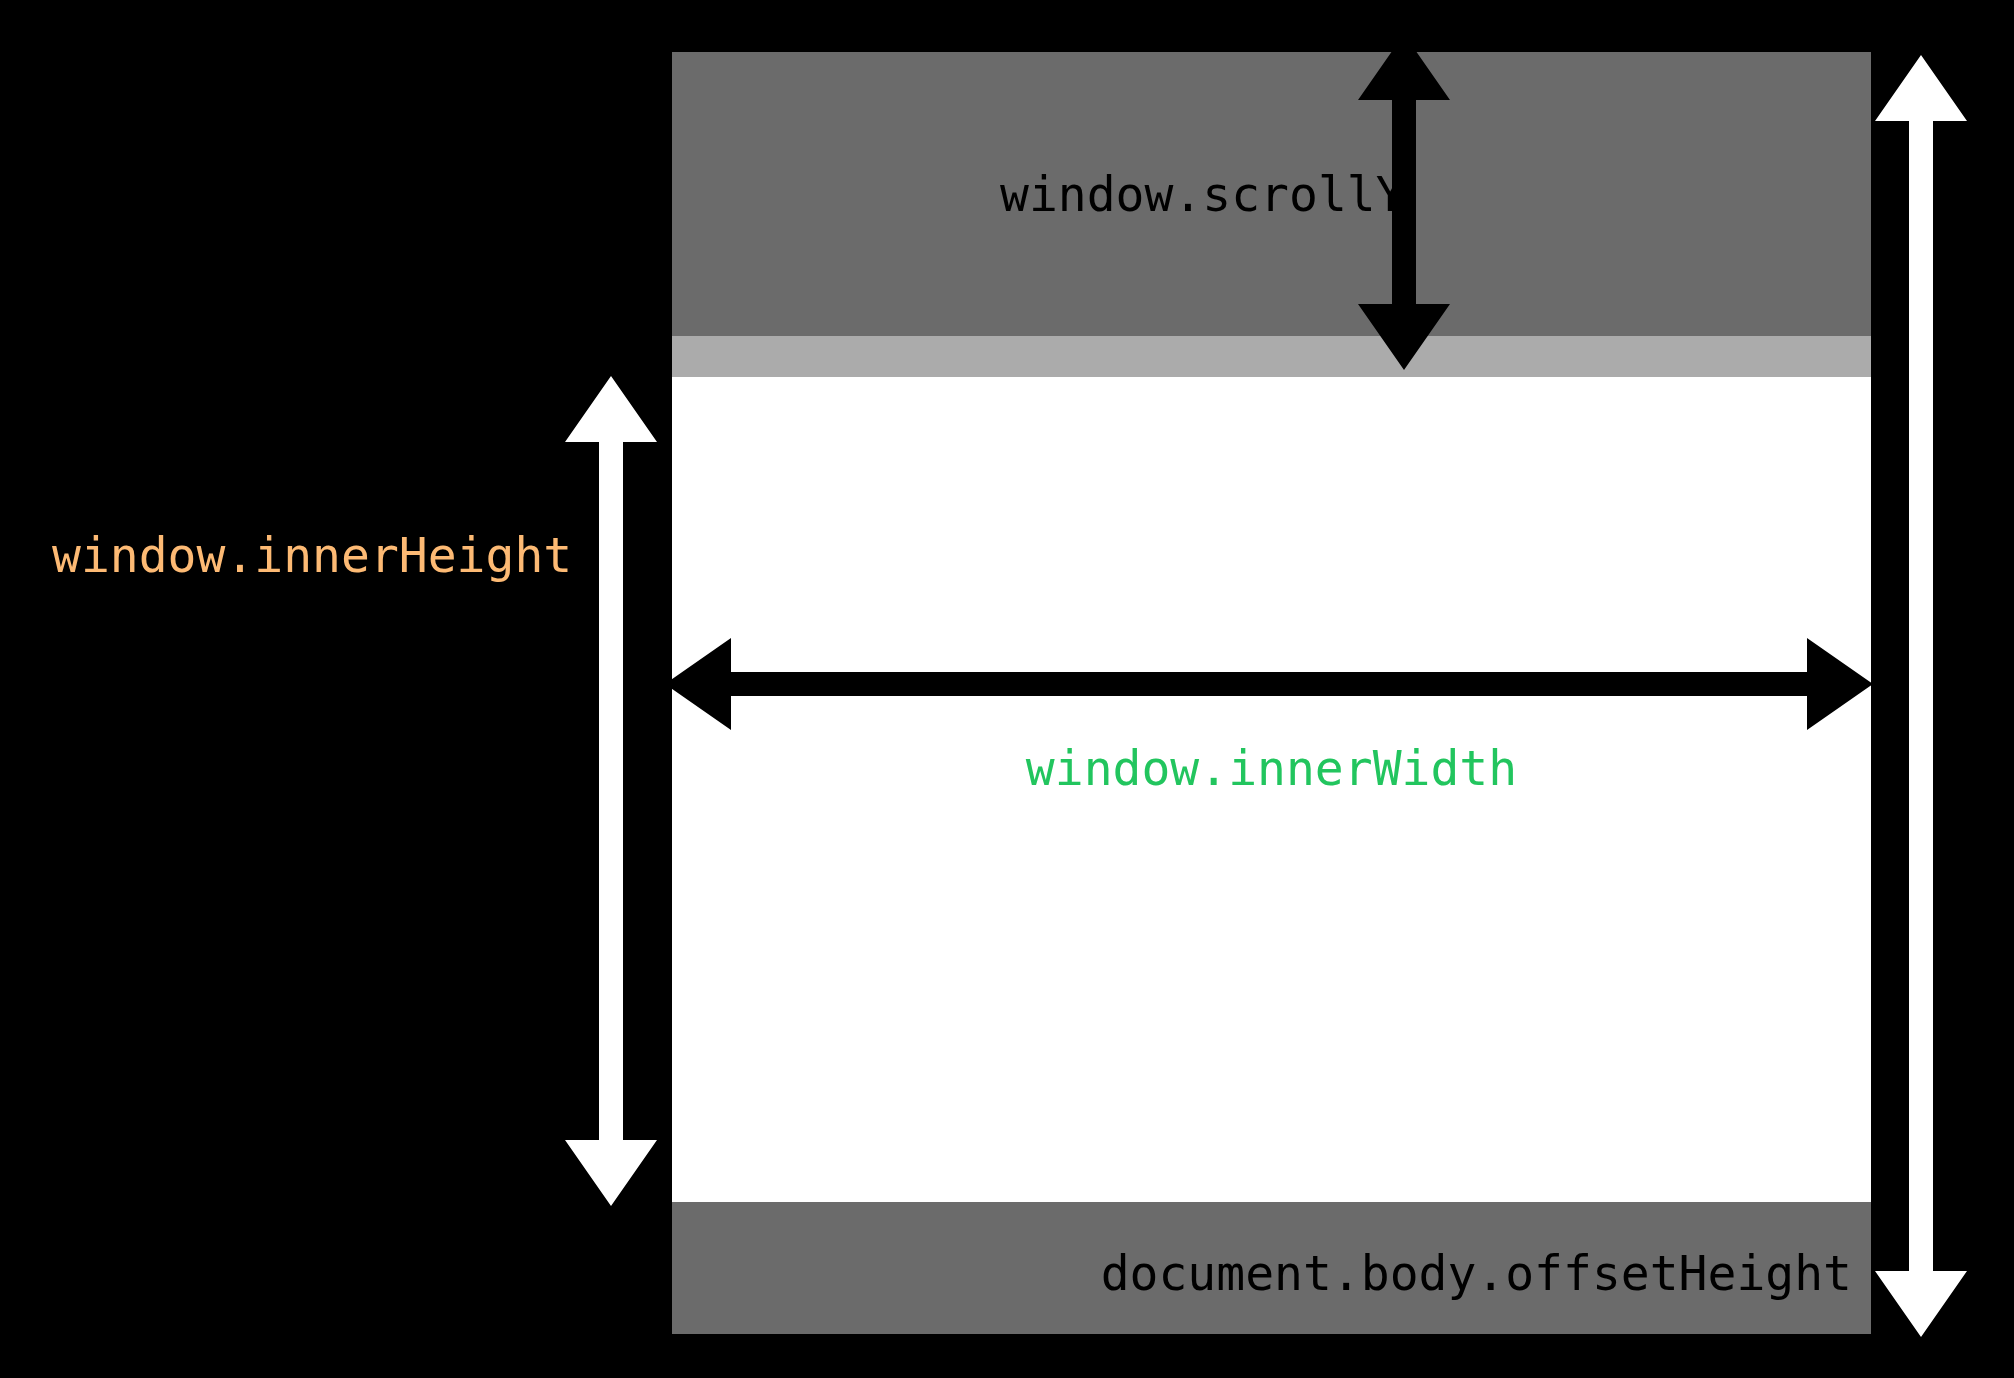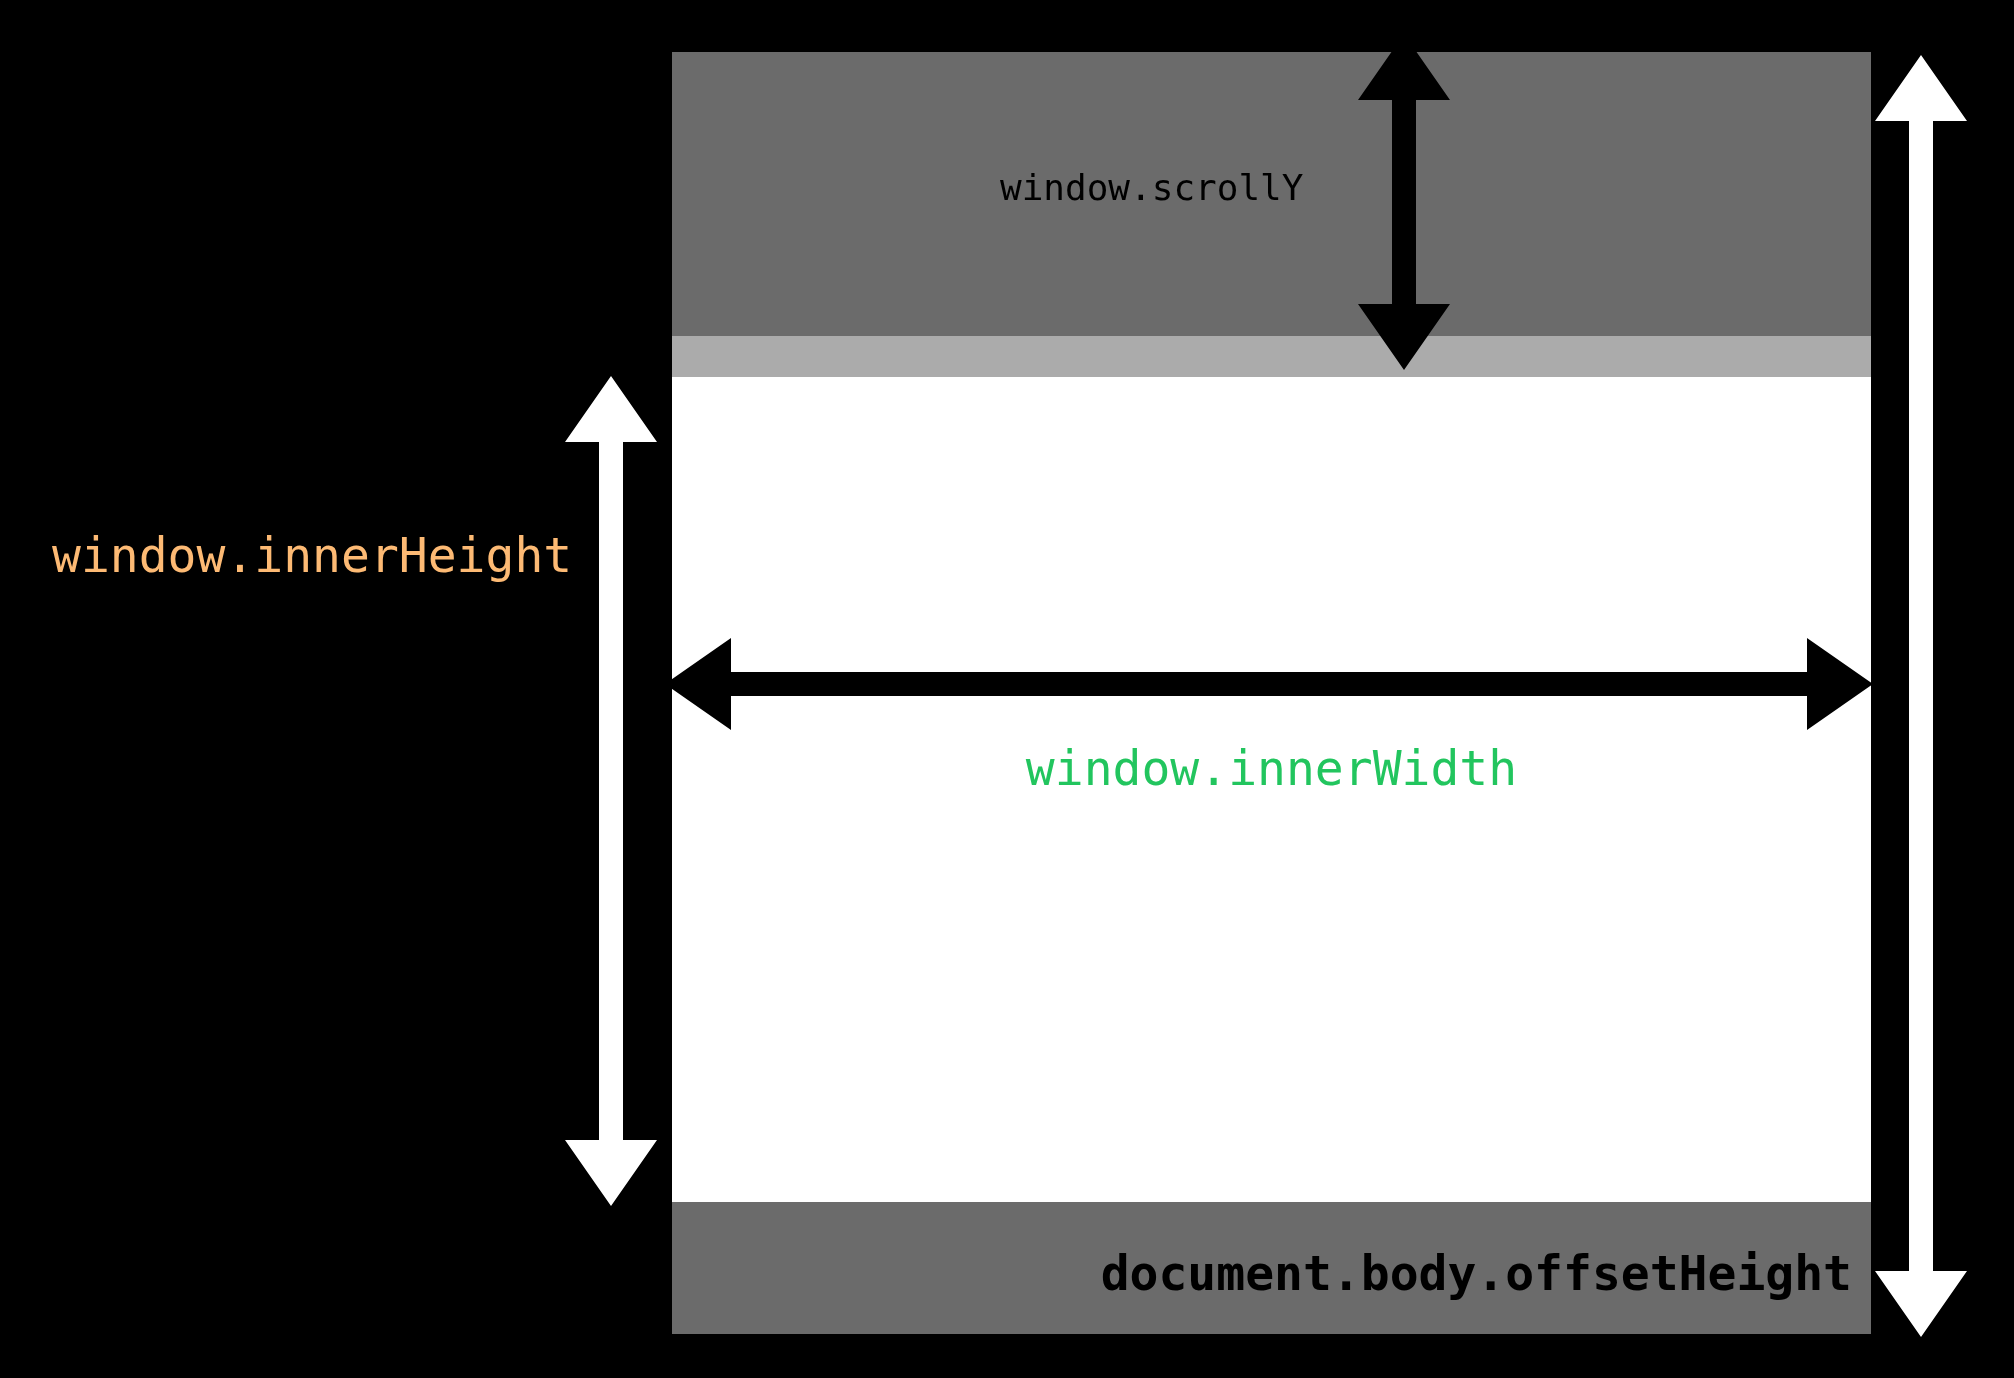--- a/index.html
+++ b/index.html
@@ -61,22 +61,22 @@
   
   .label {
     position: absolute;
     white-space: nowrap;
     line-height: 1;
   }
   .label-scrolly {
     left: 1000px;
     top: 170px;
     width: 370px;
-    text-align: left;
-    font-size: 36px;
+    text-align: center;
+    font-size: 48px;
     color: #000000;
   }
   .label-innerheight {
     left: 52px;
     top: 531px;
     font-size: 48px;
     color: #fdba74;
   }
   .label-innerwidth {
     left: 672px;
@@ -86,21 +86,20 @@
     font-size: 48px;
     color: #22c55e;
   }
   .label-offsetheight {
     left: 672px;
     top: 1249px;
     width: 1180px;
     text-align: right;
     font-size: 48px;
     color: #000000;
-    font-weight: bold;
   }
 
   
   .arrow-svg {
     position: absolute;
     overflow: visible;
   }
   .arrow-scrolly   { left: 1358px; top: 34px; }
   .arrow-innerwidth{ left: 665px;  top: 638px; }
   .arrow-innerheight{left: 565px;  top: 376px; }

